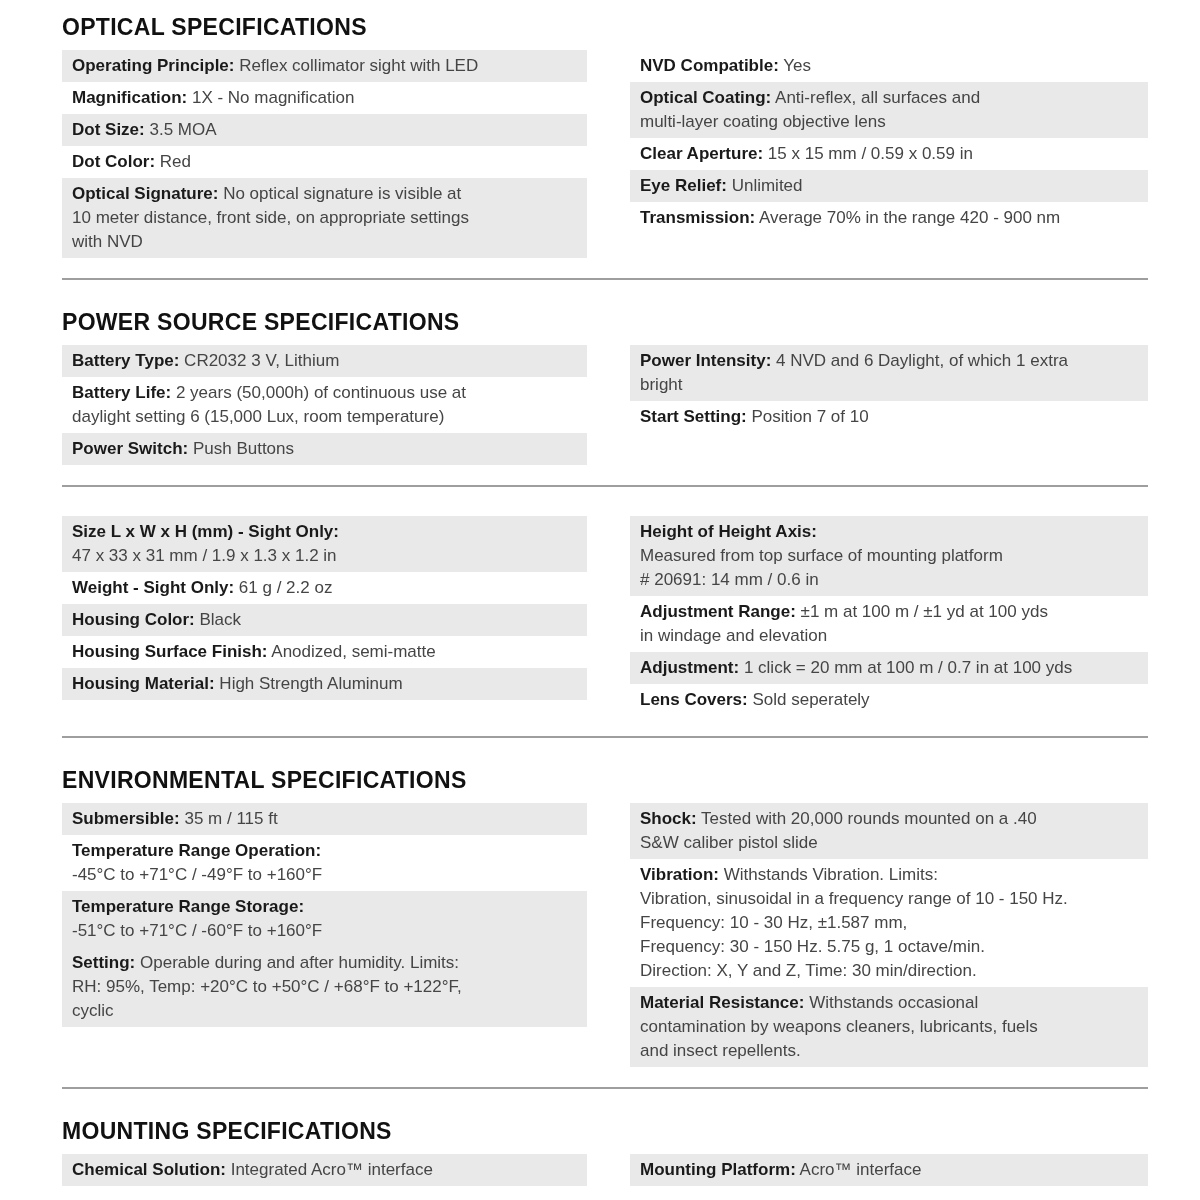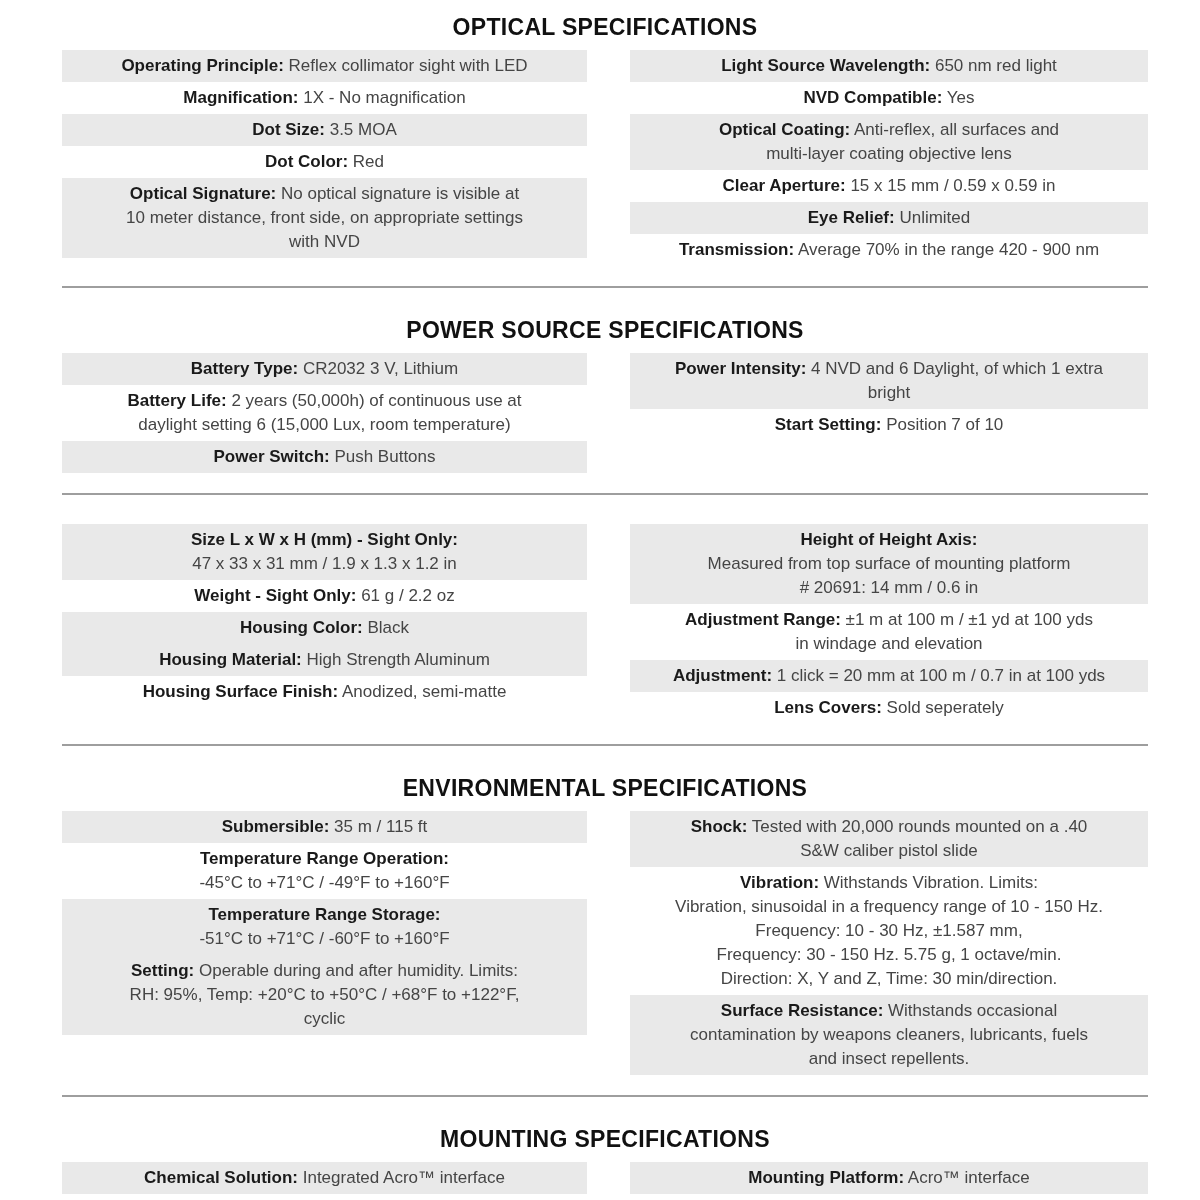--- a/index.html
+++ b/index.html
@@ -11,21 +11,21 @@
     --page_bg:#ffffff;
   }
   *{box-sizing:border-box;}
   html,body{margin:0;padding:0;}
   body{
     width:1200px;height:1200px;overflow:hidden;
     background:var(--page_bg);
     font-family:"Liberation Sans","DejaVu Sans",sans-serif;
   }
   #sheet{padding:14px 52px 0 62px;width:1200px;}
-  .section{margin-bottom:20px;text-align:center;}
+  .section{margin-bottom:20px;}
   .section + .section{border-top:2px solid var(--divider_color);padding-top:29px;}
   .section-title{
     font-size:23px;font-weight:bold;letter-spacing:0.3px;
     color:var(--title_color);margin:0 0 9px 0;
     text-transform:uppercase;
   }
   .cols{display:grid;grid-template-columns:525px 518px;column-gap:43px;align-items:start;}
   .col{display:flex;flex-direction:column;}
   .row{
     padding:4px 10px;font-size:17px;line-height:24px;color:var(--value_color);
@@ -44,21 +44,20 @@
       <div class="col">
           <div class="row shaded"><span class="lbl">Operating Principle:</span><span class="val"> Reflex collimator sight with LED</span></div>
           <div class="row"><span class="lbl">Magnification:</span><span class="val"> 1X - No magnification</span></div>
           <div class="row shaded"><span class="lbl">Dot Size:</span><span class="val"> 3.5 MOA</span></div>
           <div class="row"><span class="lbl">Dot Color:</span><span class="val"> Red</span></div>
           <div class="row shaded"><span class="lbl">Optical Signature:</span><span class="val"> No optical signature is visible at
 10 meter distance, front side, on appropriate settings
 with NVD</span></div>
         </div>
       <div class="col">
-          <div class="row shaded"><span class="lbl">Light Source Wavelength:</span><span class="val"> 650 nm red light</span></div>
           <div class="row"><span class="lbl">NVD Compatible:</span><span class="val"> Yes</span></div>
           <div class="row shaded"><span class="lbl">Optical Coating:</span><span class="val"> Anti-reflex, all surfaces and
 multi-layer coating objective lens</span></div>
           <div class="row"><span class="lbl">Clear Aperture:</span><span class="val"> 15 x 15 mm / 0.59 x 0.59 in</span></div>
           <div class="row shaded"><span class="lbl">Eye Relief:</span><span class="val"> Unlimited</span></div>
           <div class="row"><span class="lbl">Transmission:</span><span class="val"> Average 70% in the range 420 - 900 nm</span></div>
         </div>
     </div>
   </div>
 
@@ -79,22 +78,22 @@
     </div>
   </div>
 
   <div class="section">
     <div class="cols">
       <div class="col">
           <div class="row shaded"><span class="lbl">Size L x W x H (mm) - Sight Only:</span><span class="val"> 
 47 x 33 x 31 mm / 1.9 x 1.3 x 1.2 in</span></div>
           <div class="row"><span class="lbl">Weight - Sight Only:</span><span class="val"> 61 g / 2.2 oz</span></div>
           <div class="row shaded"><span class="lbl">Housing Color:</span><span class="val"> Black</span></div>
+          <div class="row"><span class="lbl">Housing Surface Finish:</span><span class="val"> Anodized, semi-matte</span></div>
           <div class="row shaded"><span class="lbl">Housing Material:</span><span class="val"> High Strength Aluminum</span></div>
-          <div class="row"><span class="lbl">Housing Surface Finish:</span><span class="val"> Anodized, semi-matte</span></div>
         </div>
       <div class="col">
           <div class="row shaded"><span class="lbl">Height of Height Axis:</span><span class="val"> 
 Measured from top surface of mounting platform
 # 20691: 14 mm / 0.6 in</span></div>
           <div class="row"><span class="lbl">Adjustment Range:</span><span class="val"> ±1 m at 100 m / ±1 yd at 100 yds
 in windage and elevation</span></div>
           <div class="row shaded"><span class="lbl">Adjustment:</span><span class="val"> 1 click = 20 mm at 100 m / 0.7 in at 100 yds</span></div>
           <div class="row"><span class="lbl">Lens Covers:</span><span class="val"> Sold seperately</span></div>
         </div>
@@ -115,21 +114,21 @@
 cyclic</span></div>
         </div>
       <div class="col">
           <div class="row shaded"><span class="lbl">Shock:</span><span class="val"> Tested with 20,000 rounds mounted on a .40
 S&amp;W caliber pistol slide</span></div>
           <div class="row"><span class="lbl">Vibration:</span><span class="val"> Withstands Vibration. Limits:
 Vibration, sinusoidal in a frequency range of 10 - 150 Hz.
 Frequency: 10 - 30 Hz, ±1.587 mm,
 Frequency: 30 - 150 Hz. 5.75 g, 1 octave/min.
 Direction: X, Y and Z, Time: 30 min/direction.</span></div>
-          <div class="row shaded"><span class="lbl">Surface Resistance:</span><span class="val"> Withstands occasional
+          <div class="row shaded"><span class="lbl">Material Resistance:</span><span class="val"> Withstands occasional
 contamination by weapons cleaners, lubricants, fuels
 and insect repellents.</span></div>
         </div>
     </div>
   </div>
 
   <div class="section">
     <h2 class="section-title">MOUNTING SPECIFICATIONS</h2>
     <div class="cols">
       <div class="col">

